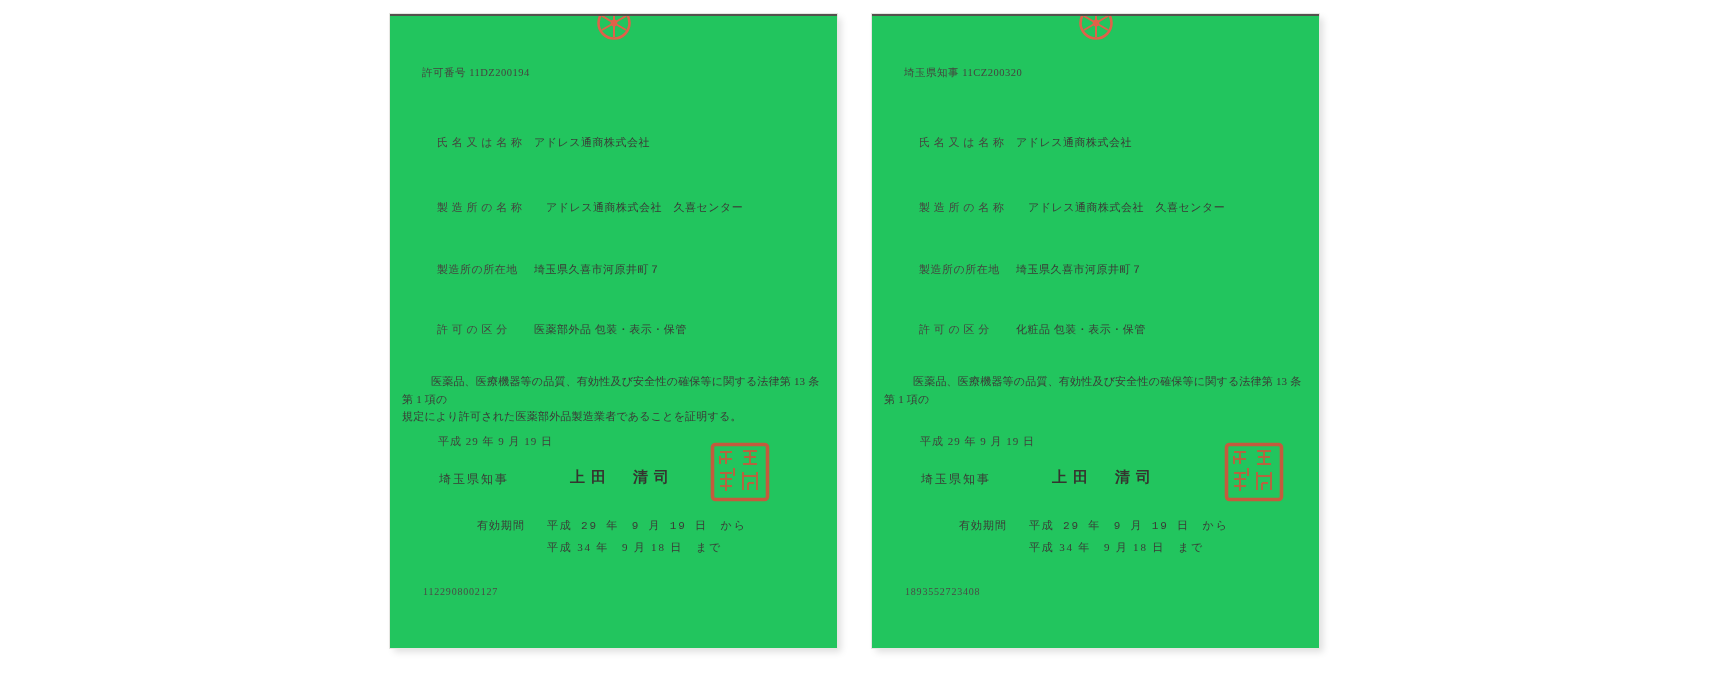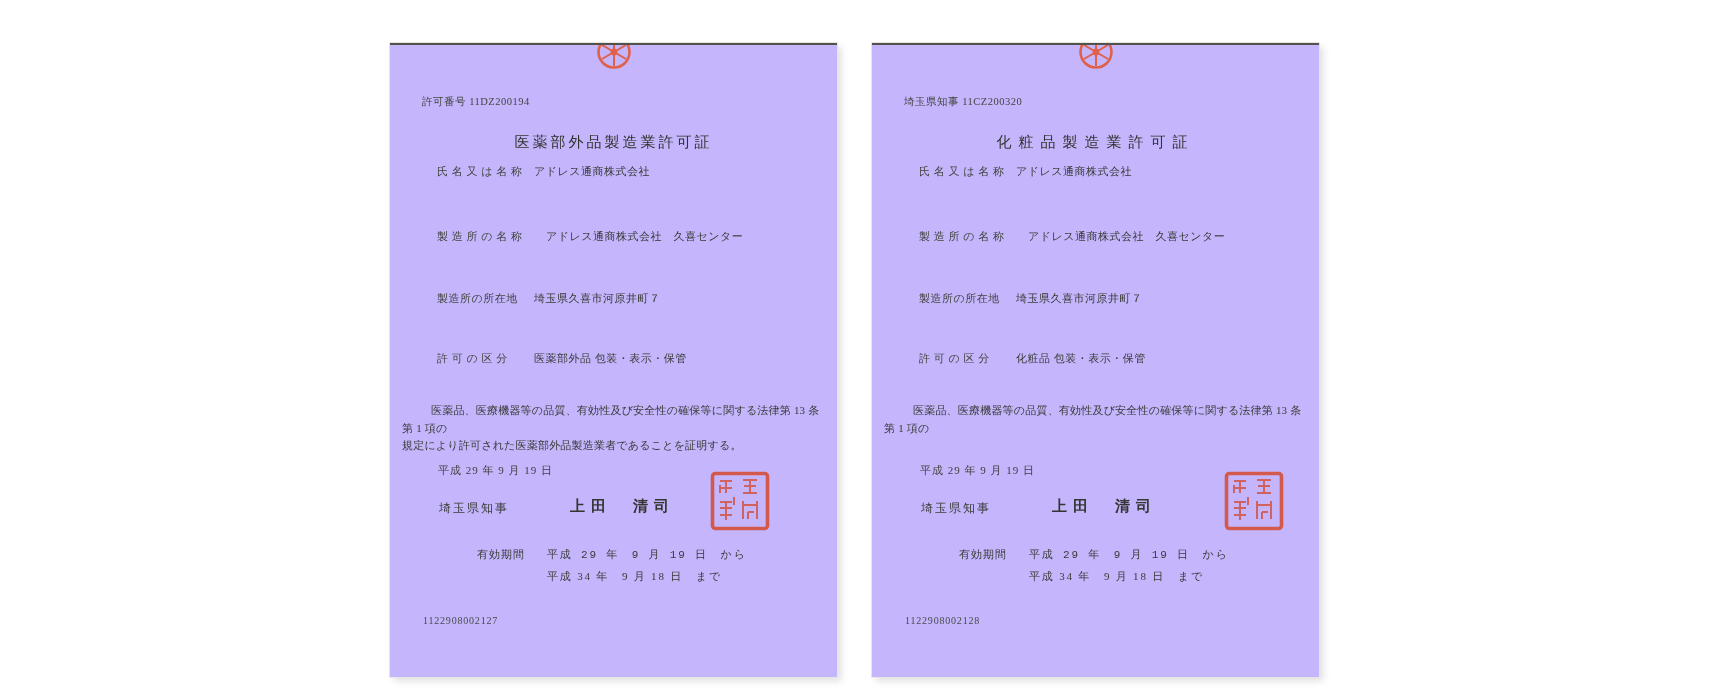--- a/index.html
+++ b/index.html
@@ -7,23 +7,23 @@
   .canvas{
     position:relative;
     width:1710px;height:700px;
     background:#ffffff;
     overflow:hidden;
     font-family:"Liberation Serif","DejaVu Serif",serif;
     color:#3c3b38;
   }
   .page{
     position:absolute;
-    top:43px;
+    top:14px;
     width:447px;height:632px;
-    background:#c4b5fd;
+    background:#22c55e;
     border-top:2px solid #54514d;
     box-shadow:0 0 0 1px #e6e6e2, 4px 4px 7px rgba(0,0,0,0.13);
     overflow:hidden;
   }
   .page--left{left:390px;}
   .page--right{left:872px;}
 
   .emblem{
     position:absolute;
     top:-13px;left:50%;margin-left:-20px;
@@ -105,21 +105,20 @@
         <line x1="20" y1="20" x2="20" y2="6"></line>
         <line x1="20" y1="20" x2="32" y2="13"></line>
         <line x1="20" y1="20" x2="32" y2="27"></line>
         <line x1="20" y1="20" x2="20" y2="34"></line>
         <line x1="20" y1="20" x2="8" y2="27"></line>
         <line x1="20" y1="20" x2="8" y2="13"></line>
       </g>
     </svg>
 
     <div class="permit-no">許可番号 11DZ200194</div>
-    <div class="doc-title">医薬部外品製造業許可証</div>
 
     <div class="field field--name">
       <span class="flabel">氏 名 又 は 名 称</span>
       <span class="fvalue">アドレス通商株式会社</span>
     </div>
     <div class="field field--factory">
       <span class="flabel">製 造 所 の 名 称</span>
       <span class="fvalue">アドレス通商株式会社　久喜センター</span>
     </div>
     <div class="field field--address">
@@ -169,21 +168,20 @@
         <line x1="20" y1="20" x2="20" y2="6"></line>
         <line x1="20" y1="20" x2="32" y2="13"></line>
         <line x1="20" y1="20" x2="32" y2="27"></line>
         <line x1="20" y1="20" x2="20" y2="34"></line>
         <line x1="20" y1="20" x2="8" y2="27"></line>
         <line x1="20" y1="20" x2="8" y2="13"></line>
       </g>
     </svg>
 
     <div class="permit-no">埼玉県知事 11CZ200320</div>
-    <div class="doc-title">化粧品製造業許可証</div>
 
     <div class="field field--name">
       <span class="flabel">氏 名 又 は 名 称</span>
       <span class="fvalue">アドレス通商株式会社</span>
     </div>
     <div class="field field--factory">
       <span class="flabel">製 造 所 の 名 称</span>
       <span class="fvalue">アドレス通商株式会社　久喜センター</span>
     </div>
     <div class="field field--address">
@@ -214,16 +212,16 @@
         <path d="M10 31 h12 M10 37 h12 M16 31 v18 M10 44 h12"></path>
         <path d="M33 30 v18 M33 34 h14 M47 30 v18 M38 41 h6 M38 41 v7"></path>
         <path d="M24 26 v8"></path>
       </g>
     </svg>
 
     <div class="validity-label">有効期間</div>
     <div class="validity-from">平成 29 年　9 月 19 日　から</div>
     <div class="validity-to">平成 34 年　9 月 18 日　まで</div>
 
-    <div class="serial-no">1122908002128</div>
+    <div class="serial-no">1893552723408</div>
   </div>
 
 </div>
 
 </body></html>

